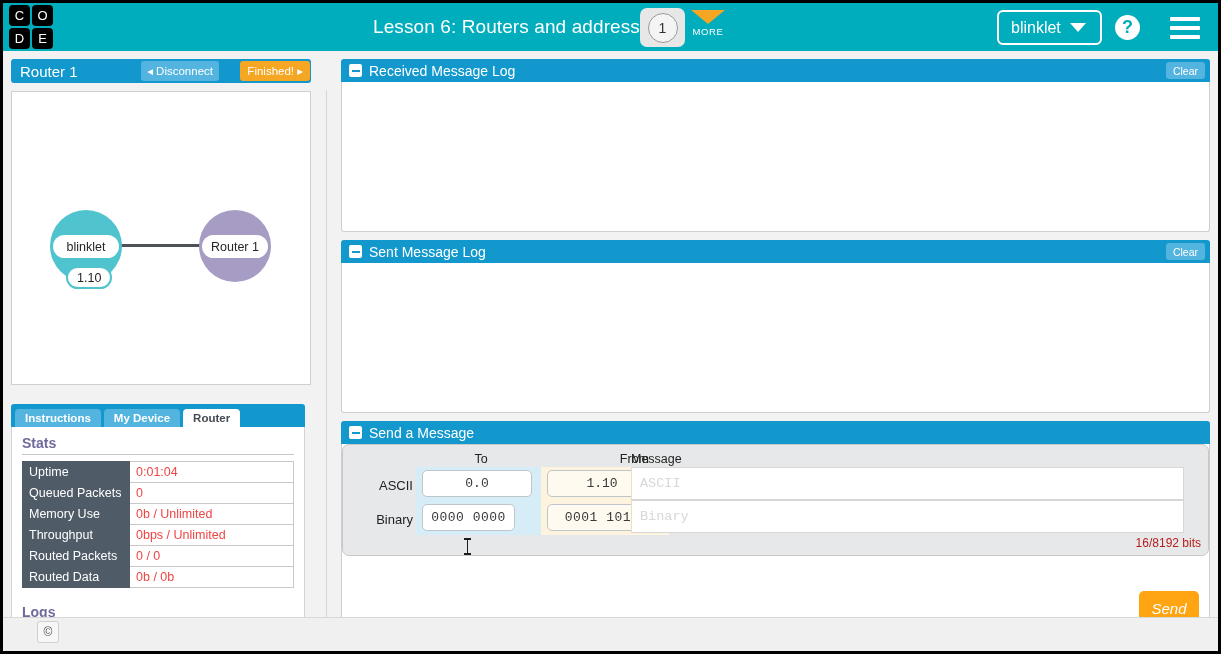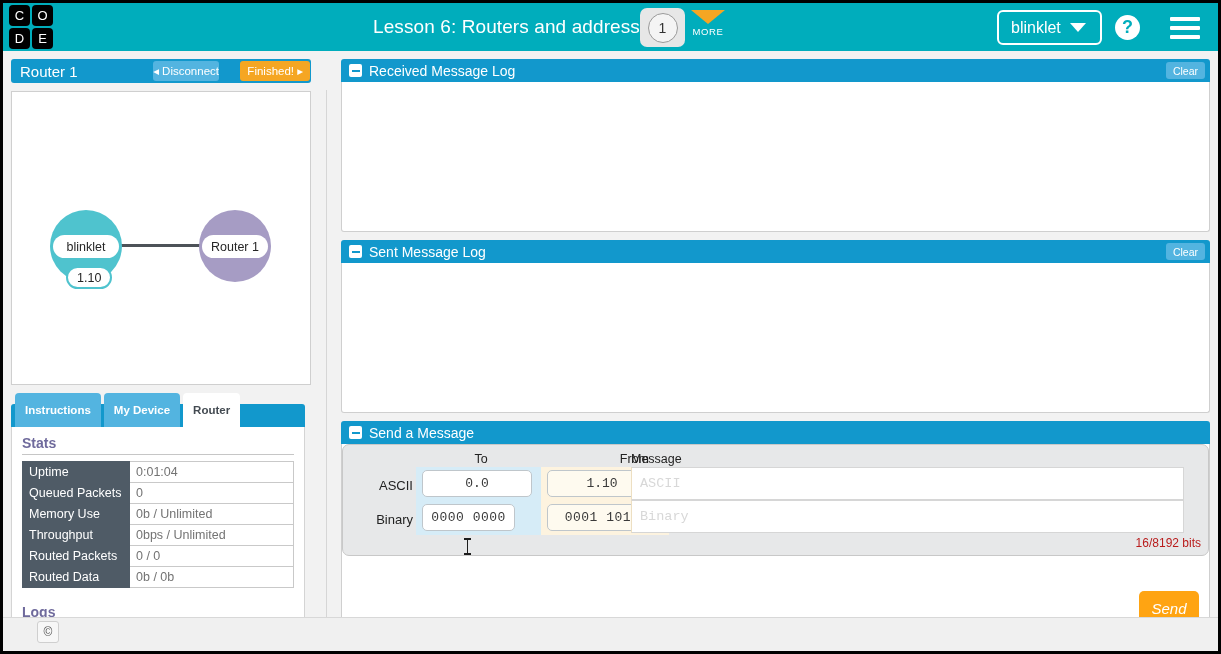--- a/index.html
+++ b/index.html
@@ -149,21 +149,21 @@
   .device-header .dname {
     color: #fff; font-size: 15px;
   }
   .btn-disconnect {
     position: absolute; right: 92px; top: 2px;
     height: 20px;
     background: #53b4e0;
     border-radius: 3px;
     color: #fff; font-size: 11.5px;
     display: flex; align-items: center;
-    padding: 0 0;
+    padding: 0 6px;
     cursor: pointer;
   }
   .btn-finished {
     position: absolute; right: 1px; top: 2px;
     height: 20px;
     background: #f5a623;
     border-radius: 3px;
     color: #fff; font-size: 11.5px;
     display: flex; align-items: center;
     padding: 0 7px;
@@ -215,21 +215,21 @@
   .tabs-bar {
     position: absolute;
     left: 0; top: 345px;
     width: 294px; height: 23px;
     background: #1298cc;
     border-radius: 3px 3px 0 0;
     display: flex; align-items: flex-end;
     padding-left: 4px;
   }
   .tab {
-    height: 34px;
+    height: 18px;
     background: #53b4e0;
     color: #ffffff;
     font-size: 11.5px;
     font-weight: bold;
     border-radius: 4px 4px 0 0;
     display: flex; align-items: center;
     padding: 8px 10px;
     margin-right: 3px;
     cursor: pointer;
   }
@@ -267,21 +267,21 @@
     border: 1px solid #c9c9c9;
     white-space: nowrap;
     overflow: hidden;
   }
   table.stats td.k {
     width: 107px;
     background: #4f5b66;
     color: #ffffff;
     border-color: #4f5b66;
   }
-  table.stats td.v { color: #737373; background: #fff; }
+  table.stats td.v { color: #ef4444; background: #fff; }
   .logs-title {
     margin-top: 16px;
   }
   .logs-bar {
     height: 6px;
     width: 112px;
     background: #53b4e0;
     border-radius: 2px;
     margin-top: 2px;
   }

